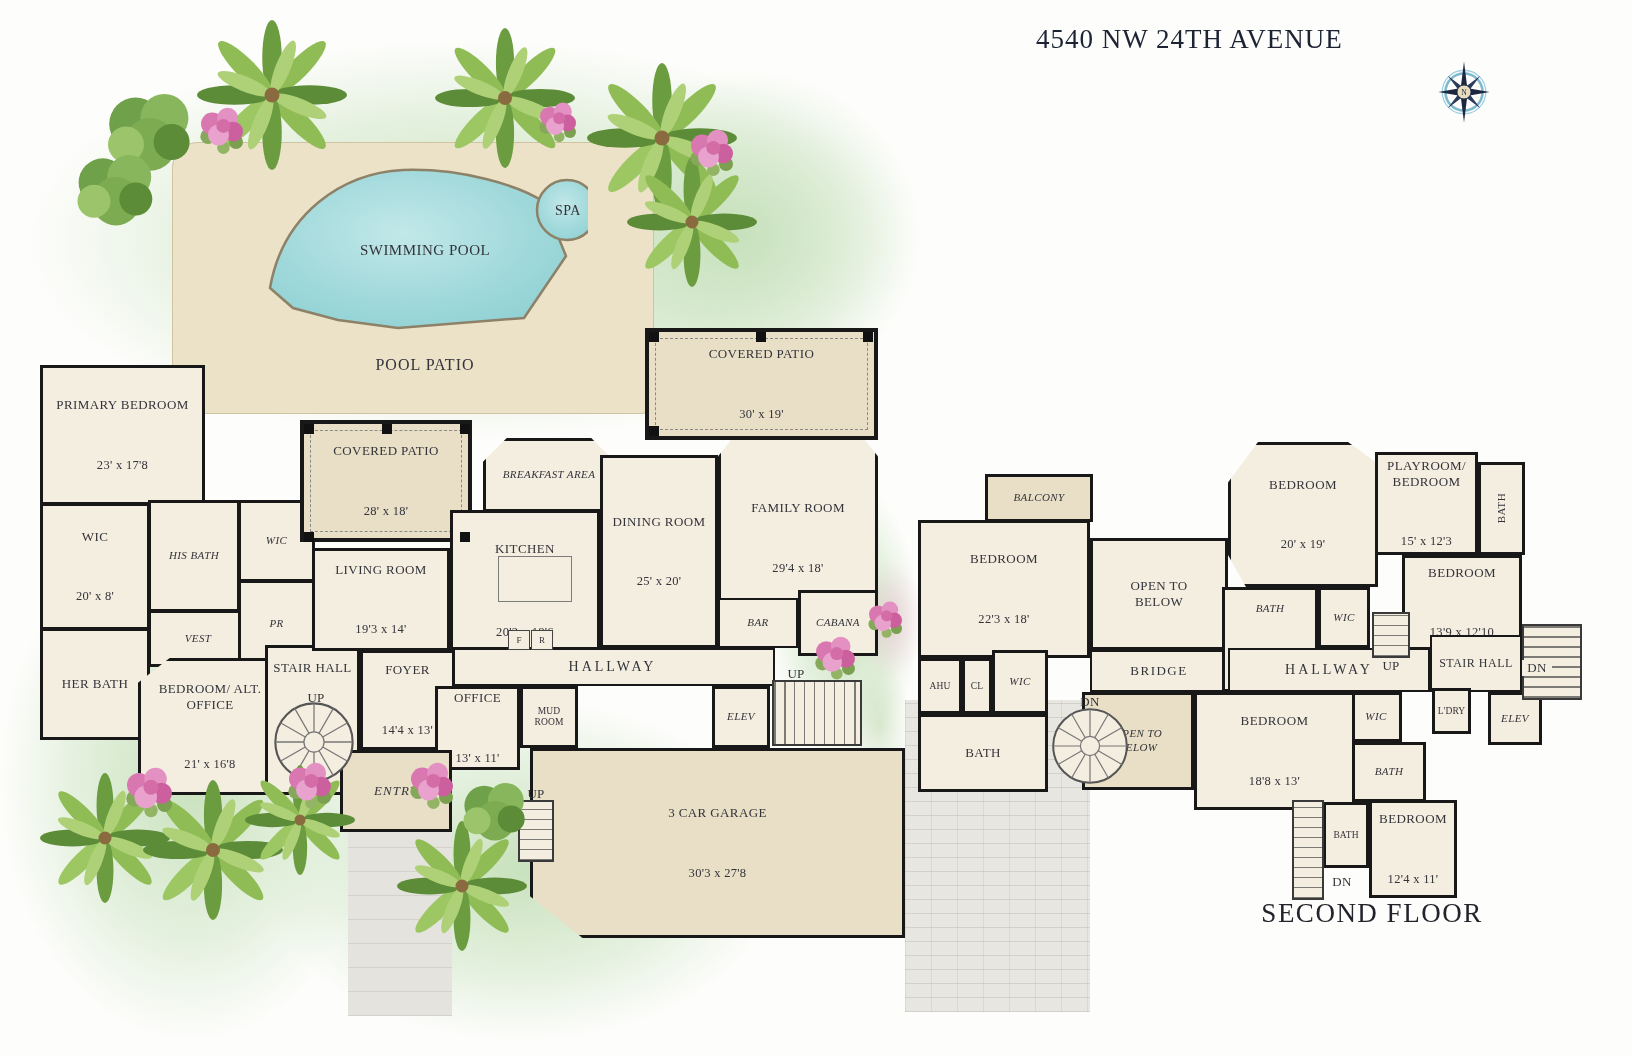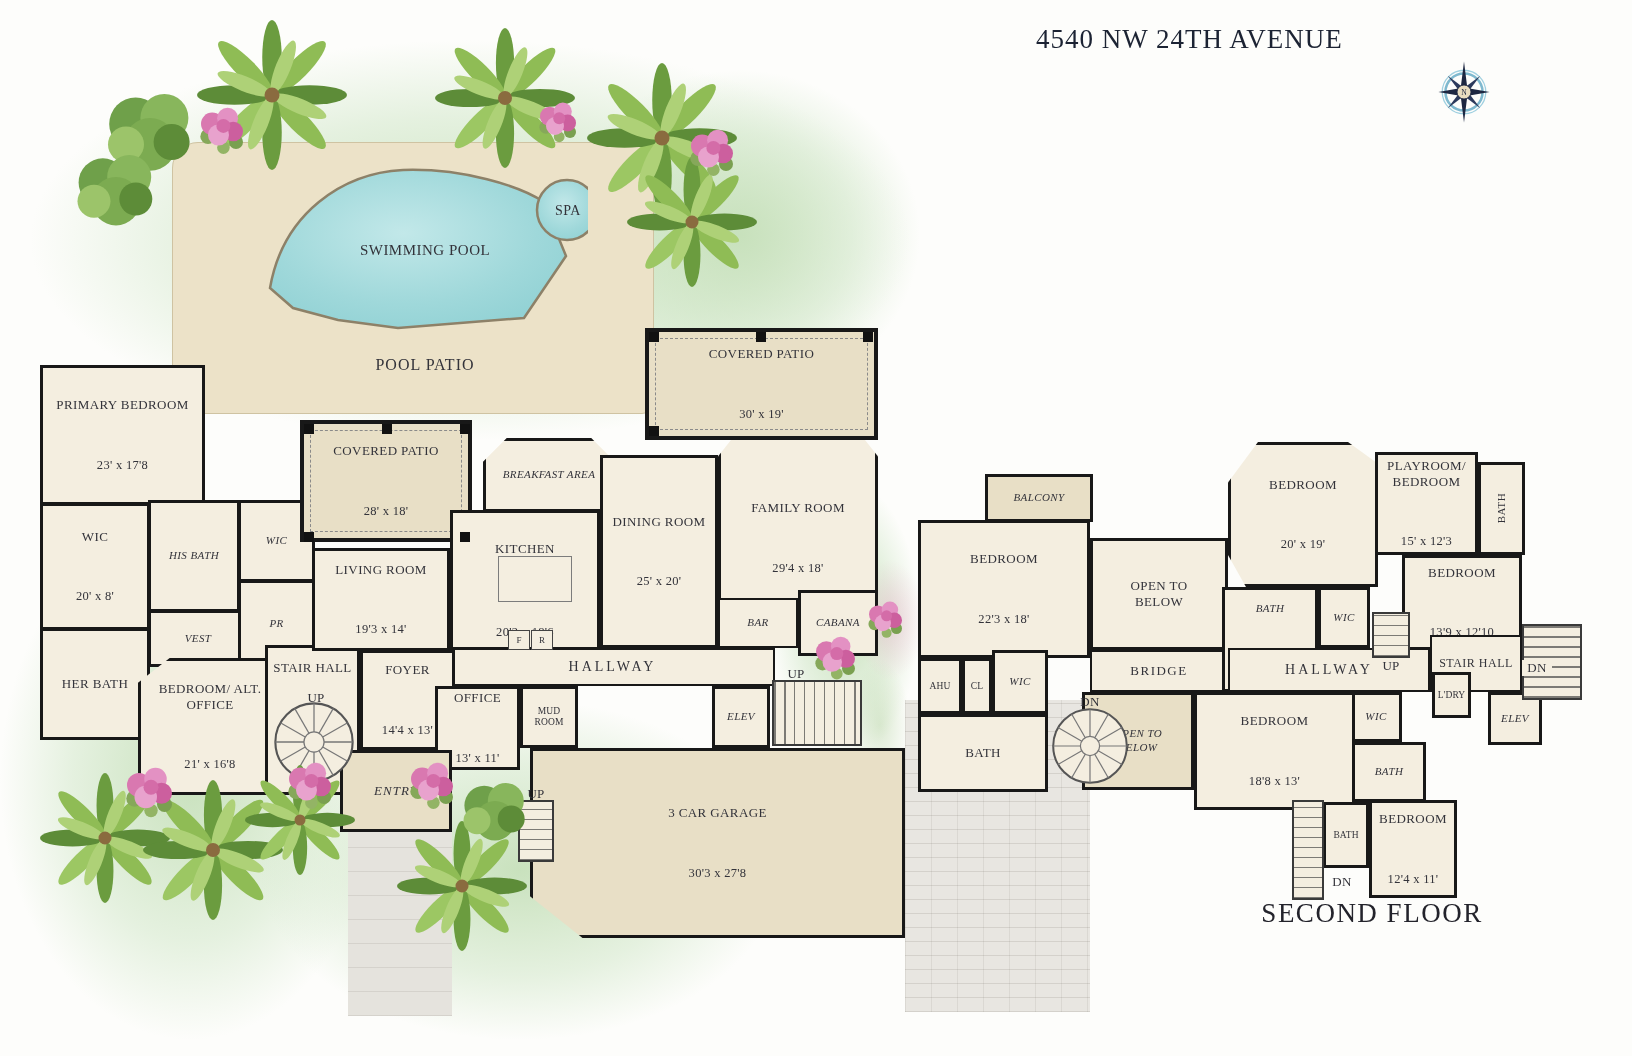--- a/index.html
+++ b/index.html
@@ -320,21 +320,21 @@
     <div class="rd">13'9 x 12'10</div>
   </div>
   <div class="room thin hall" style="left:1228px;top:648px;width:202px;height:44px">
     <div class="rn">HALLWAY</div>
   </div>
   <div class="room thin" style="left:1430px;top:635px;width:92px;height:57px">
     <div class="rn" style="font-size:12px;letter-spacing:.5px">STAIR HALL</div>
   </div>
   <div class="stairs st-v" style="left:1522px;top:624px;width:60px;height:76px"></div>
   <div class="lbl tiny" style="left:1522px;top:660px;width:30px;background:#f4eee0">DN</div>
-  <div class="room sm" style="left:1432px;top:672px;width:39px;height:46px">
+  <div class="room sm" style="left:1432px;top:688px;width:39px;height:46px">
     <div class="rn">L'DRY</div>
   </div>
   <div class="room md" style="left:1488px;top:692px;width:54px;height:53px">
     <div class="rn">ELEV</div>
   </div>
   <div class="room md" style="left:1350px;top:692px;width:52px;height:50px">
     <div class="rn">WIC</div>
   </div>
   <div class="room" style="left:1194px;top:692px;width:161px;height:118px">
     <div class="rn">BEDROOM</div>

